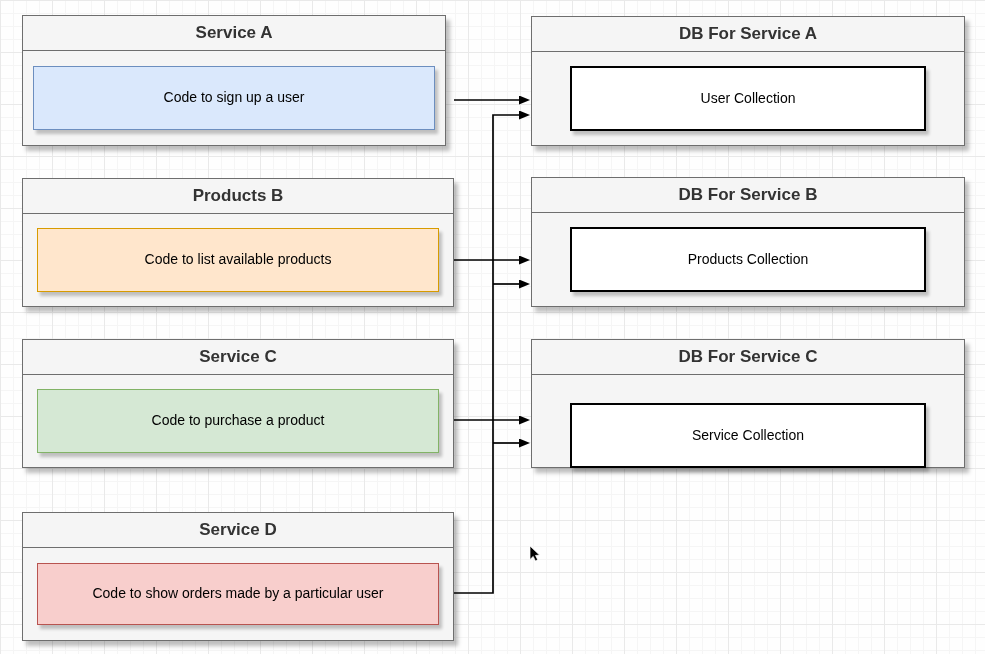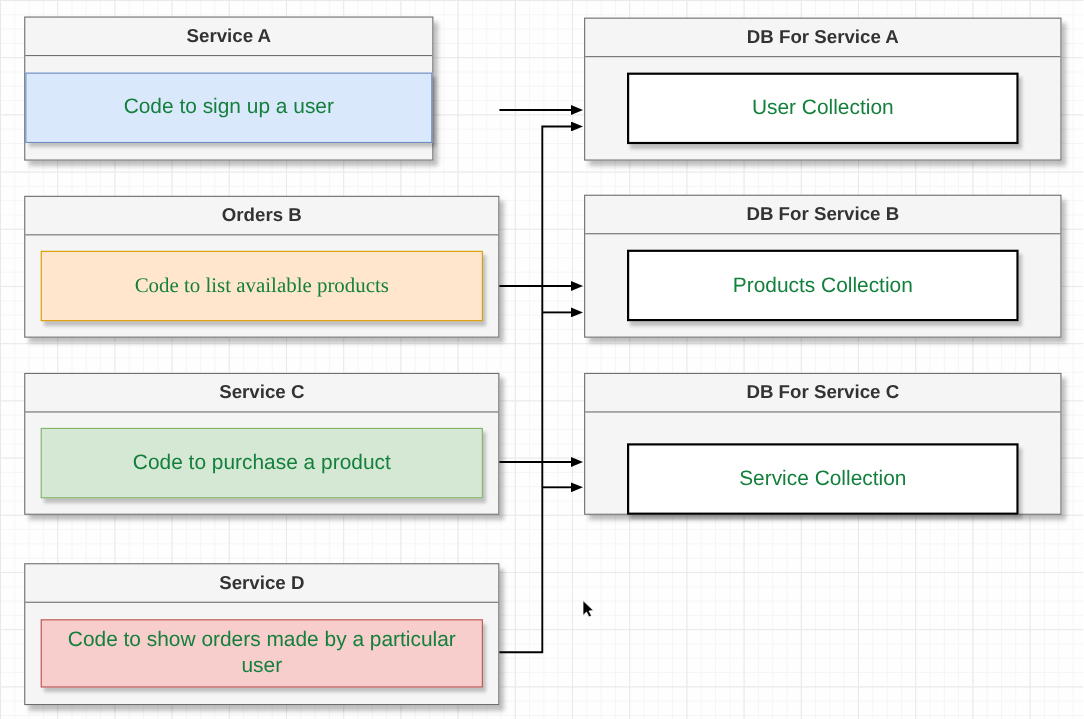--- a/index.html
+++ b/index.html
@@ -22,50 +22,50 @@
   }
   .node-header{
     flex:0 0 35px; height:35px; box-sizing:border-box;
     border-bottom:1.5px solid #6e6e6e;
     display:flex; align-items:center; justify-content:center;
     font-size:17px; font-weight:bold; color:#333;
   }
   .node-body{ flex:1 1 auto; display:flex; align-items:center; justify-content:center; }
   .inner-box{
     box-sizing:border-box; display:flex; align-items:center; justify-content:center;
-    text-align:center; font-size:19px; line-height:1.25; color:#15803d;
+    text-align:center; font-size:14px; line-height:1.25; color:#000000;
     box-shadow:3px 4px 3px rgba(0,0,0,0.22);
   }
   .code-box{ width:402px; height:64px; border:1.5px solid; padding:0 6px; }
   .code-box.two-line{ height:62px; }
   .collection-box{ width:356px; height:65px; background:#ffffff; border:2px solid #000000; }
   svg.overlay{ position:absolute; left:0; top:0; pointer-events:none; }
 </style>
 </head>
 <body>
 
 <div class="canvas">
 
-  <div class="node" style="left:22px; top:15px; width:372px; height:131px;">
+  <div class="node" style="left:22px; top:15px; width:424px; height:131px;">
     <div class="node-header">
       <span>Service A</span>
     </div>
     <div class="node-body">
       <div class="inner-box code-box" style="background-color: rgb(218, 232, 252); border-color: rgb(108, 142, 191);">
         <span>Code to sign up a user</span>
       </div>
     </div>
   </div>
 
   <div class="node" style="left:22px; top:178px; width:432px; height:129px;">
     <div class="node-header">
-      <span>Orders B</span>
+      <span>Products B</span>
     </div>
     <div class="node-body">
-      <div class="inner-box code-box" style="background-color: rgb(255, 230, 204); border-color: rgb(215, 155, 0); font-family: Liberation Serif, serif;">
+      <div class="inner-box code-box" style="background-color: rgb(255, 230, 204); border-color: rgb(215, 155, 0);">
         <span>Code to list available products</span>
       </div>
     </div>
   </div>
 
   <div class="node" style="left:22px; top:512px; width:432px; height:129px;">
     <div class="node-header">
       <span>Service D</span>
     </div>
     <div class="node-body">

